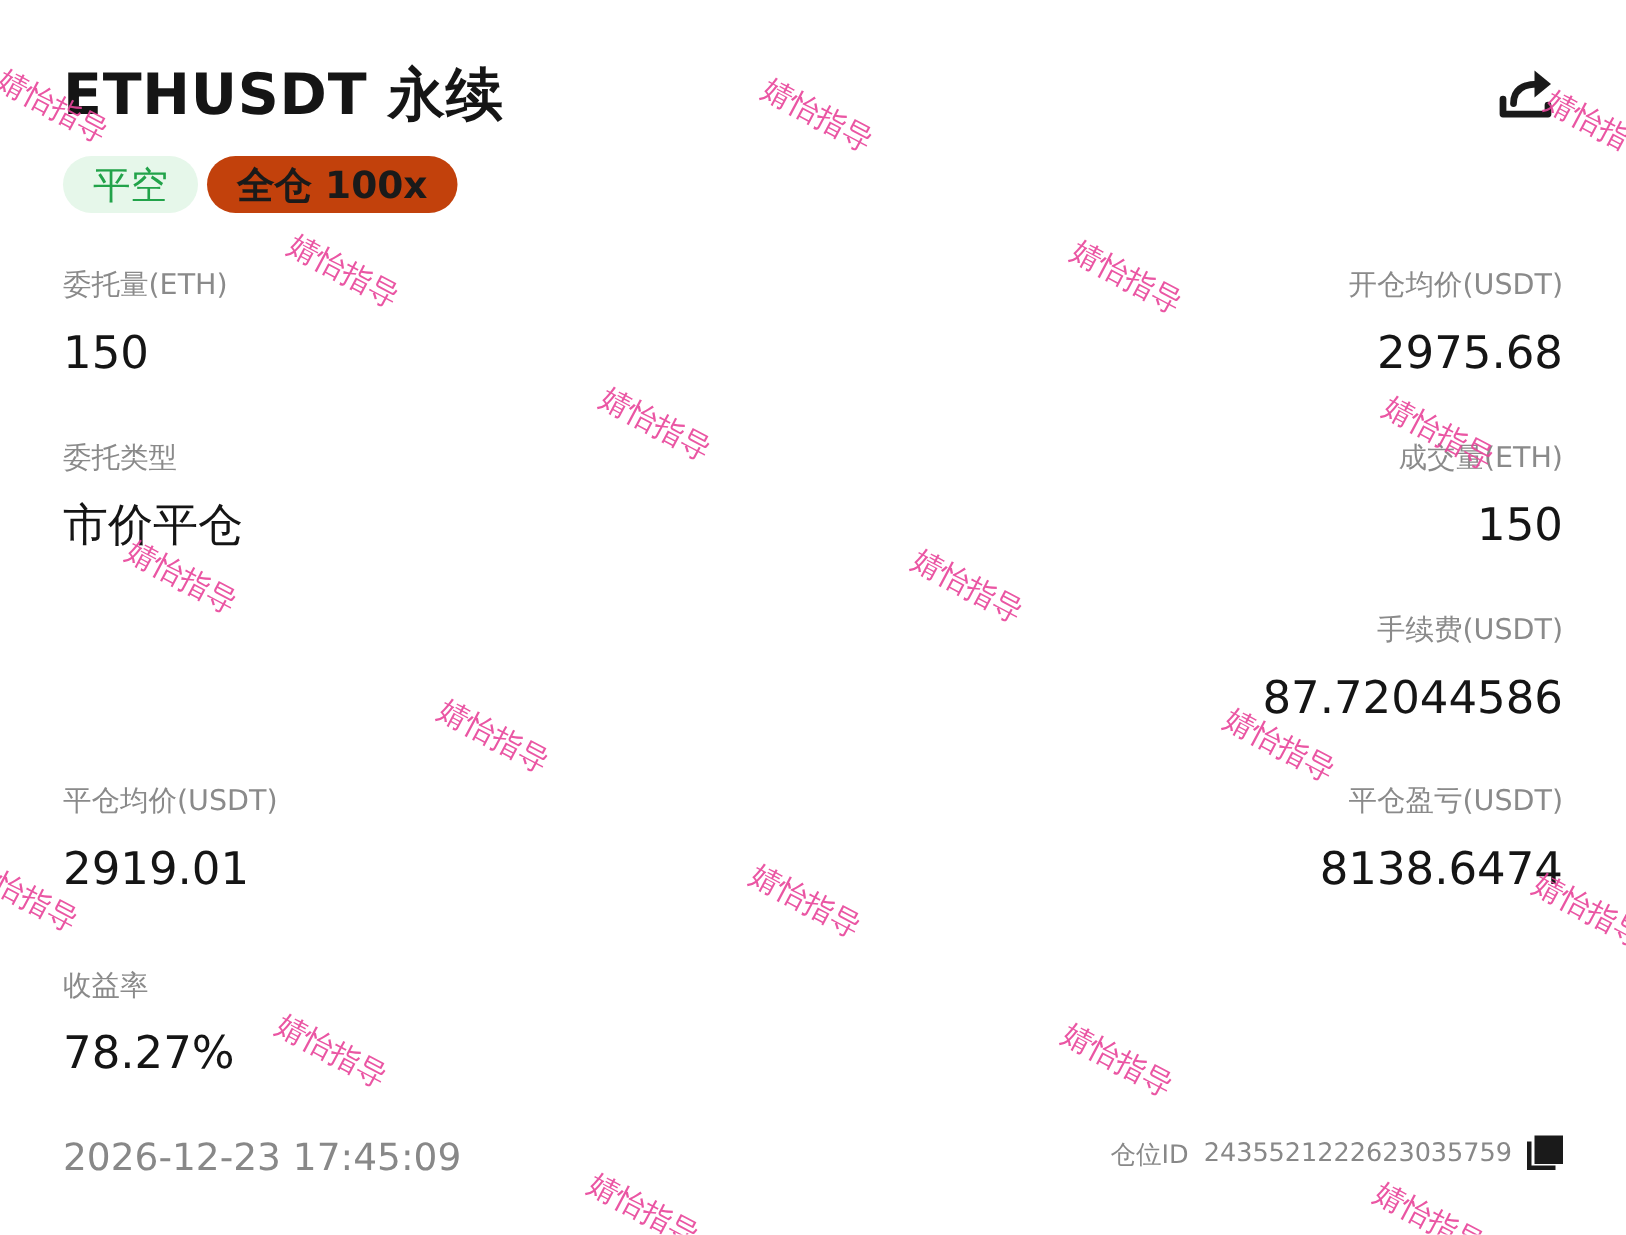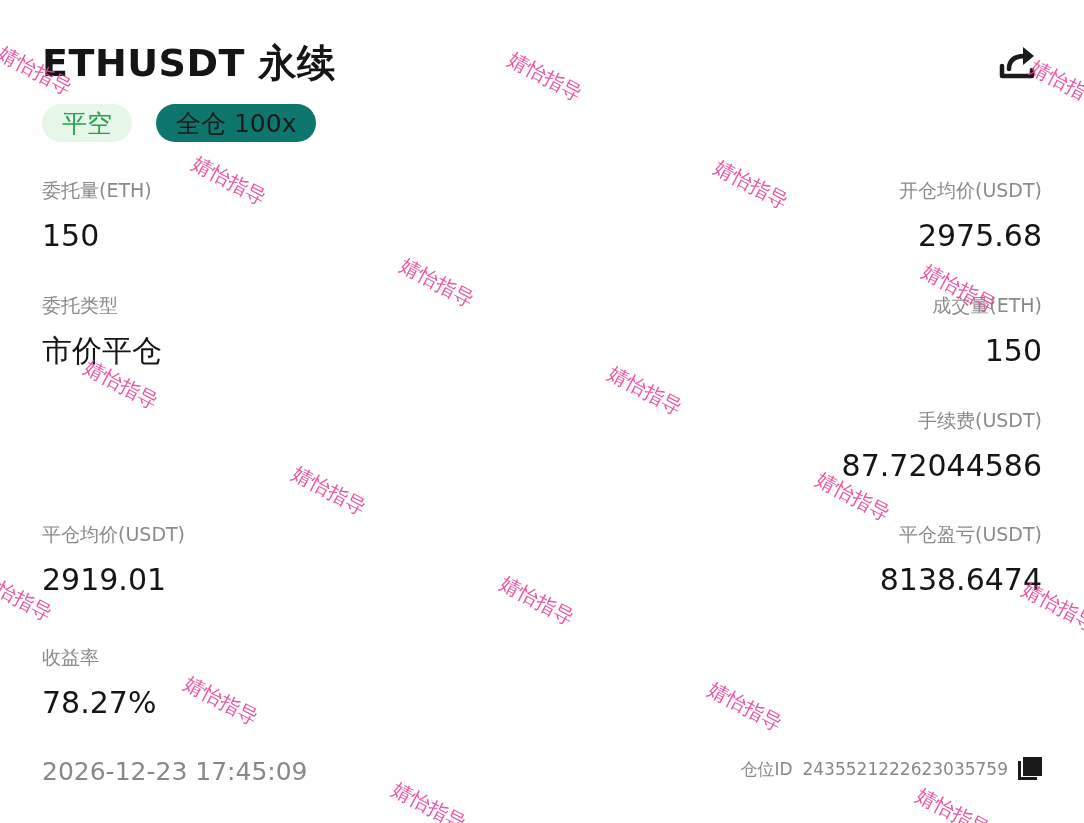--- a/index.html
+++ b/index.html
@@ -5,24 +5,24 @@
   * { box-sizing: border-box; margin: 0; padding: 0; }
   html, body { width: 1084px; height: 823px; background: #ffffff; overflow: hidden; }
   body { font-family: "DejaVu Sans", "Liberation Sans", sans-serif; color: #111111; position: relative; }
 
   .card { position: absolute; left: 0; top: 0; width: 1084px; height: 823px; }
 
   .title { position: absolute; left: 42px; top: 38px; font-size: 38px; font-weight: bold; color: #151515; letter-spacing: 0.5px; }
 
   .share-btn { position: absolute; left: 998px; top: 44px; width: 40px; height: 36px; cursor: pointer; }
 
-  .badges { position: absolute; left: 42px; top: 104px; display: flex; gap: 24px; }
+  .badges { position: absolute; left: 42px; top: 104px; display: flex; gap: 6px; }
   .badge { height: 38px; border-radius: 19px; padding: 0 20px; display: flex; align-items: center; font-size: 25px; }
   .badge-side { background: #e6f7ea; color: #22a34a; }
-  .badge-mode { background: #0f766e; color: #1a1a1a; }
+  .badge-mode { background: #c2410c; color: #1a1a1a; font-weight: bold; }
 
   .field { position: absolute; }
   .field.left { left: 42px; text-align: left; }
   .field.right { right: 42px; text-align: right; }
   .field .label { font-size: 19px; color: #8a8a8a; line-height: 32px; white-space: nowrap; }
   .field .value { font-size: 30px; color: #151515; line-height: 40px; margin-top: 10px; white-space: nowrap; }
 
   .footer-time { position: absolute; left: 42px; top: 757px; font-size: 25px; color: #888888; }
   .footer-id { position: absolute; right: 42px; top: 757px; font-size: 17px; color: #888888; display: flex; align-items: center; gap: 10px; }
   .copy-btn { width: 24px; height: 24px; position: relative; cursor: pointer; }

